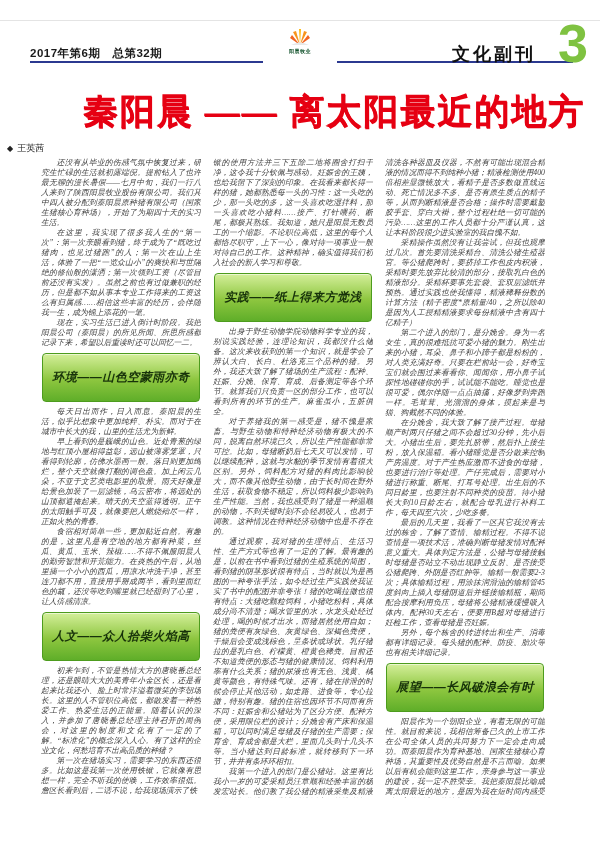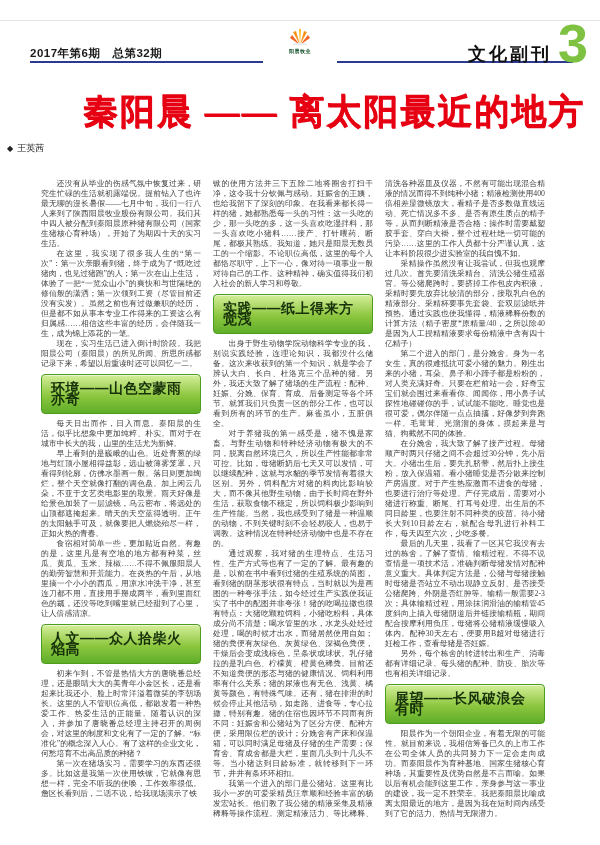--- a/index.html
+++ b/index.html
@@ -9,38 +9,38 @@
   
   .issue{position:absolute;left:30px;top:46px;font-size:11.5px;font-weight:bold;color:#1a1a1a;
          font-family:"Liberation Sans","DejaVu Sans",sans-serif;letter-spacing:.5px;}
   .rule{position:absolute;top:61px;height:2px;background:#2b3990;}
   .rule-left{left:30px;width:233px;}
   .rule-right{left:337px;width:236px;}
   .logo{position:absolute;left:274px;top:29px;width:52px;text-align:center;}
   .logo svg{display:block;margin:0 auto;}
   .logo-text{font-size:5px;line-height:6px;color:#14532d;font-weight:bold;letter-spacing:.5px;
              font-family:"Liberation Sans","DejaVu Sans",sans-serif;margin-top:1px;}
-  .section-title{position:absolute;right:48px;top:42px;font-size:18px;font-weight:bold;color:#111;
+  .section-title{position:absolute;right:64px;top:42px;font-size:18px;font-weight:bold;color:#111;
                  letter-spacing:3px;font-family:"Liberation Sans","DejaVu Sans",sans-serif;}
   .page-num{position:absolute;right:12px;top:16px;font-size:54px;line-height:1;font-weight:800;
             color:#7fc241;font-family:"Liberation Sans","DejaVu Sans",sans-serif;}
   
   .main-title{position:absolute;left:0;top:88px;width:100%;text-align:center;color:#e60012;
               font-size:35px;font-weight:bold;letter-spacing:2px;white-space:nowrap;
               text-shadow:.6px .6px 0 #e60012;padding-left:34px;}
   .author-line{position:absolute;left:7px;top:142px;width:100%;text-align:left;font-size:9px;color:#222;}
   .author-line .diamond{margin-right:4px;font-size:8px;}
   
-  .body-cols{position:absolute;left:41px;top:179px;width:504px;height:640px;display:flex;gap:12px;}
+  .body-cols{position:absolute;left:41px;top:158px;width:504px;height:640px;display:flex;gap:12px;font-style:italic;}
   .col{width:160px;height:640px;overflow:hidden;}
   .col p{margin:0;font-size:7.8px;line-height:10px;text-align:justify;text-indent:2em;
          word-break:break-all;color:#3f3f3f;}
   .col p.ni{text-indent:0;}
-  .sec-h{display:block;width:max-content;max-width:140px;margin:5px auto 5px;padding:8px 9px;
-         font-size:14px;line-height:11px;font-weight:bold;color:#17320a;text-align:left;
+  .sec-h{display:block;width:max-content;max-width:140px;margin:5px auto 5px;padding:18px 9px;
+         font-size:12px;line-height:11px;font-weight:bold;color:#17320a;text-align:center;
          font-family:"Liberation Sans","DejaVu Sans",sans-serif;letter-spacing:.5px;
          background:linear-gradient(180deg,#d4ef9a 0%,#8dc63f 55%,#5fae29 100%);
          border:1px solid #4d9c1e;border-radius:4px;
          box-shadow:inset 0 1px 0 rgba(255,255,255,.55);}
 </style>
 </head>
 <body>
 
 <div class="page">
   <div class="top-edge"></div>

